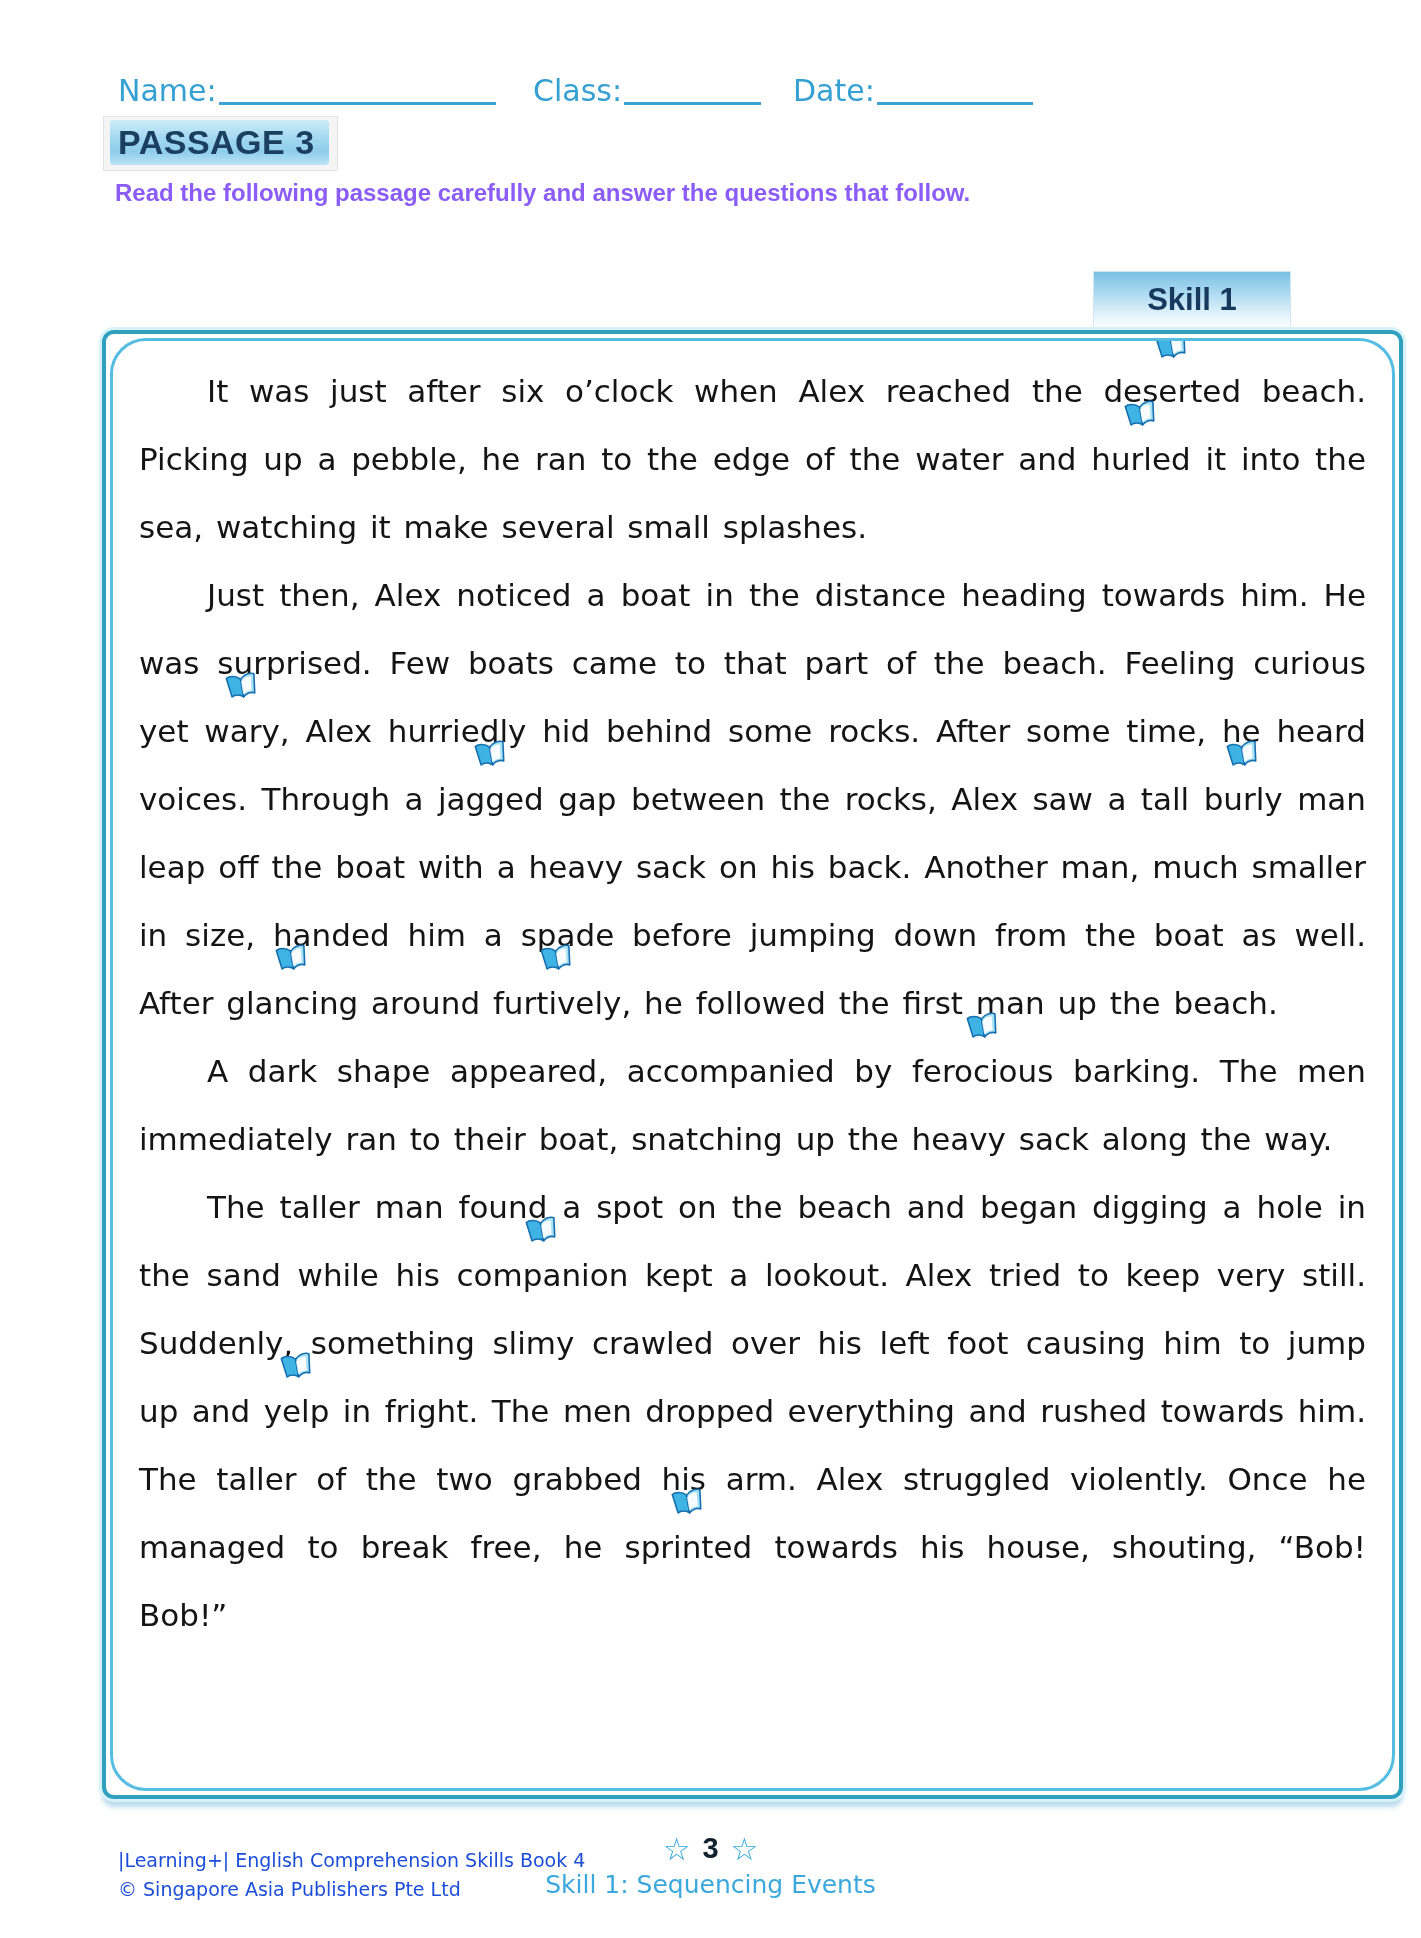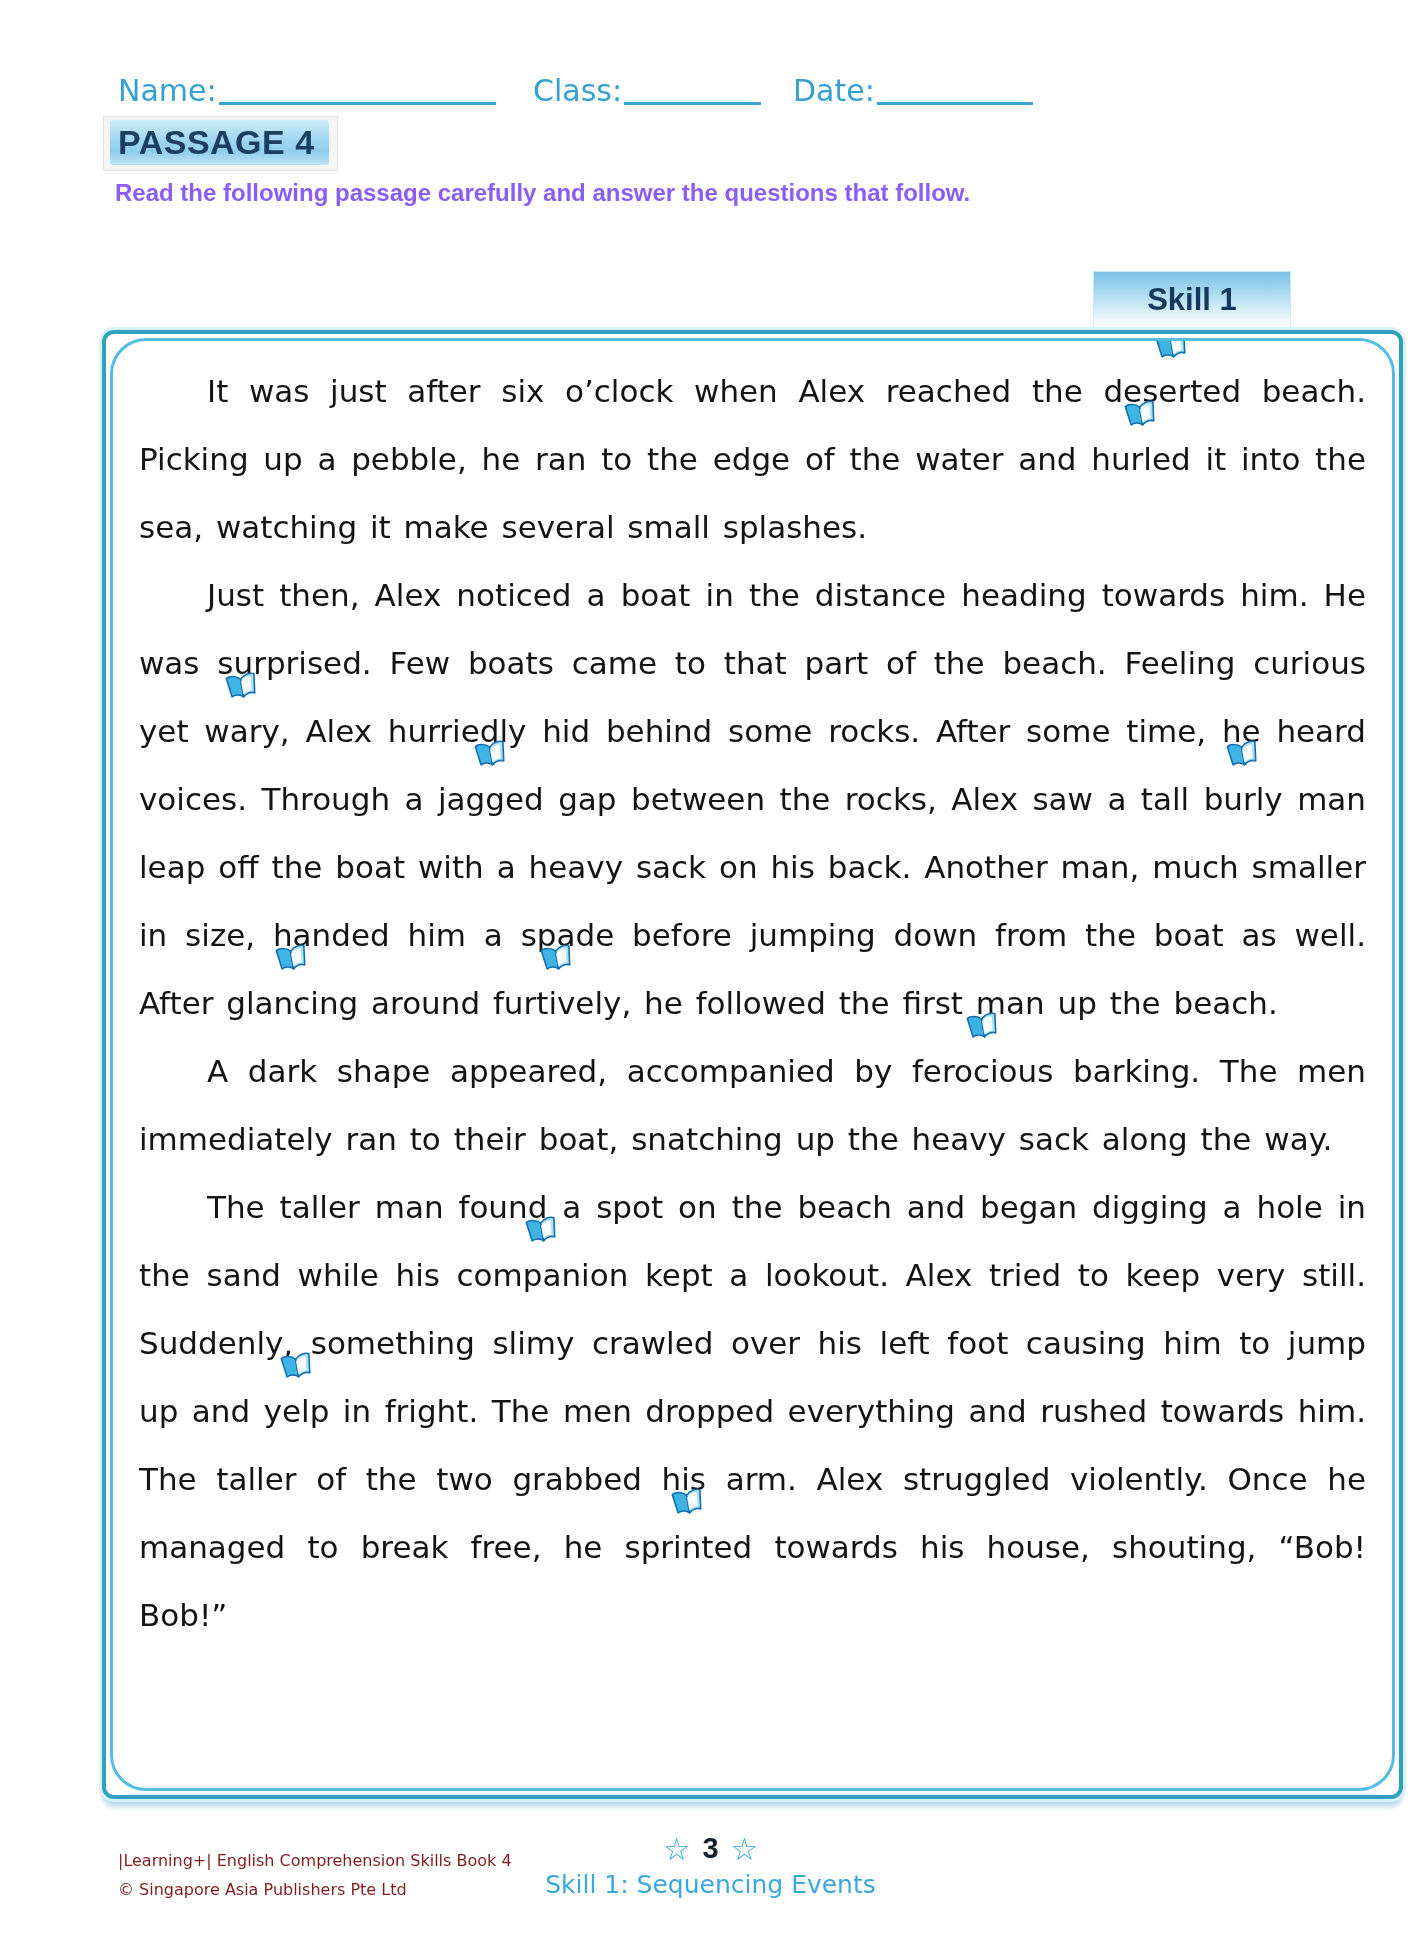--- a/index.html
+++ b/index.html
@@ -69,21 +69,21 @@
   .vocab { position:relative; }
   .book-icon {
     position:absolute; top:-42px; left:50%; transform:translateX(-50%);
     width:36px; height:32px; pointer-events:none;
   }
   .book-icon svg { display:block; }
 
   
   .footer-left {
     position:absolute; left:118px; top:1846px;
-    font-size:16px; line-height:29px; color:#7f1d1d;
+    font-size:19px; line-height:29px; color:#1d4ed8;
   }
   .footer-center { position:absolute; left:0; right:0; top:1832px; text-align:center; }
   .page-num-row {
     display:flex; justify-content:center; align-items:center; gap:12px;
     font-size:29px; color:#10222e;
   }
   .star { color:#2fa7dc; font-size:31px; line-height:30px; }
   .page-num { font-weight:bold; font-family:"Liberation Sans", sans-serif; }
   .skill-line { margin-top:5px; font-size:25px; color:#3aa8dc; }
 </style>
@@ -100,21 +100,21 @@
     <span class="label">Class:</span>
     <span class="rule"></span>
   </div>
   <div class="field field-date">
     <span class="label">Date:</span>
     <span class="rule"></span>
   </div>
 
   <div class="title-wrap">
     <span class="title-hl">
-      <span class="title-text">PASSAGE 4</span>
+      <span class="title-text">PASSAGE 3</span>
     </span>
   </div>
 
   <div class="instruction">Read the following passage carefully and answer the questions that follow.</div>
 
   <div class="skill-badge">Skill 1</div>
 
   <div class="passage-box">
     <div class="passage-inner">
         <p class="para">It was just after six o’clock when Alex reached the <span class="vocab"><span class="book-icon">

